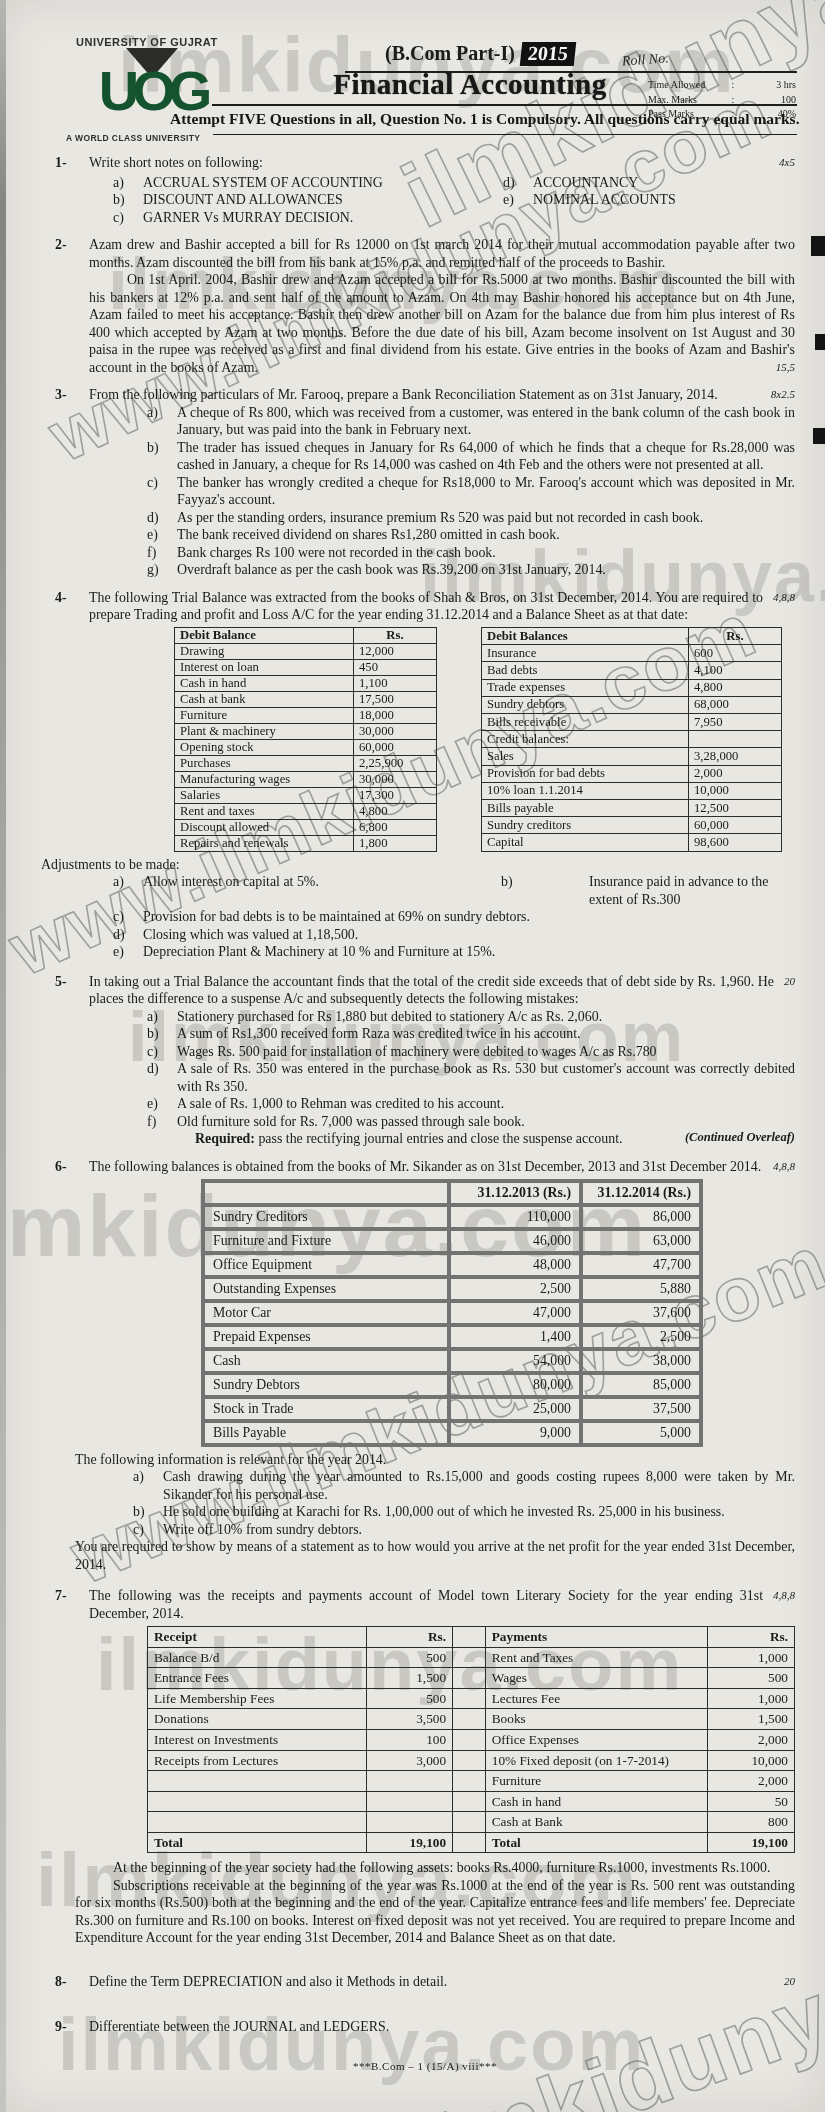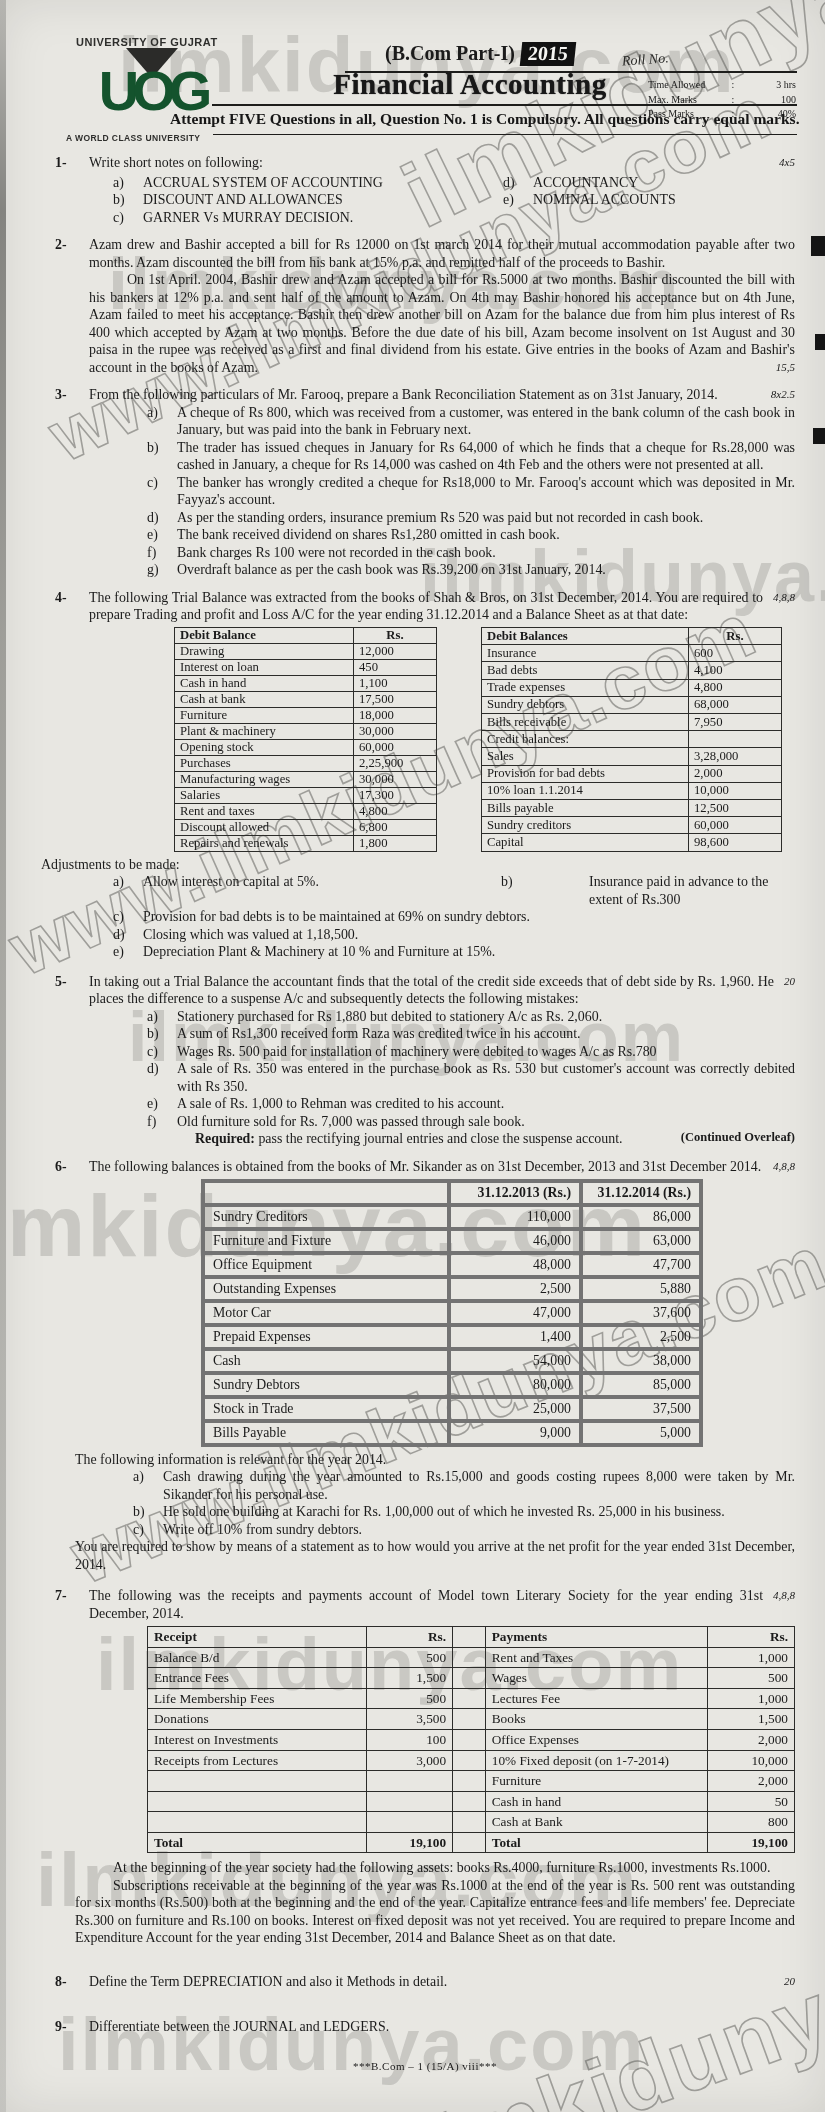--- a/index.html
+++ b/index.html
@@ -78,21 +78,21 @@
   .adj-title{margin-left:-48px;margin-top:2px;}
   .adj-row{display:flex;margin-left:24px;}
   .adj-row .let{width:30px;flex-shrink:0;}
   .adj-a{display:flex;width:388px;flex-shrink:0;}
   .adj-b{display:flex;}
   .adj-b .let{width:88px;}
   .adj-items .li{margin-left:24px;}
   
   .required{margin-left:106px;}
   .required b{font-weight:bold;}
-  .overleaf{float:right;font-weight:bold;font-size:12.5px;}
+  .overleaf{float:right;font-weight:bold;font-style:italic;font-size:12.5px;}
   
   table.t6{border-collapse:collapse;font-size:13.8px;margin:4px 0 4px 112px;}
   table.t6 th,table.t6 td{border:4px solid #737373;padding:1px 8px;line-height:1.3;}
   table.t6 th{font-weight:bold;text-align:center;}
   table.t6 .lbl{width:226px;text-align:left;}
   table.t6 .v13{width:112px;text-align:right;}
   table.t6 .v14{width:100px;text-align:right;}
   .q6info{margin-left:-14px;}
   
   table.t7{border-collapse:collapse;font-size:13.3px;margin:4px 0 6px 58px;}

